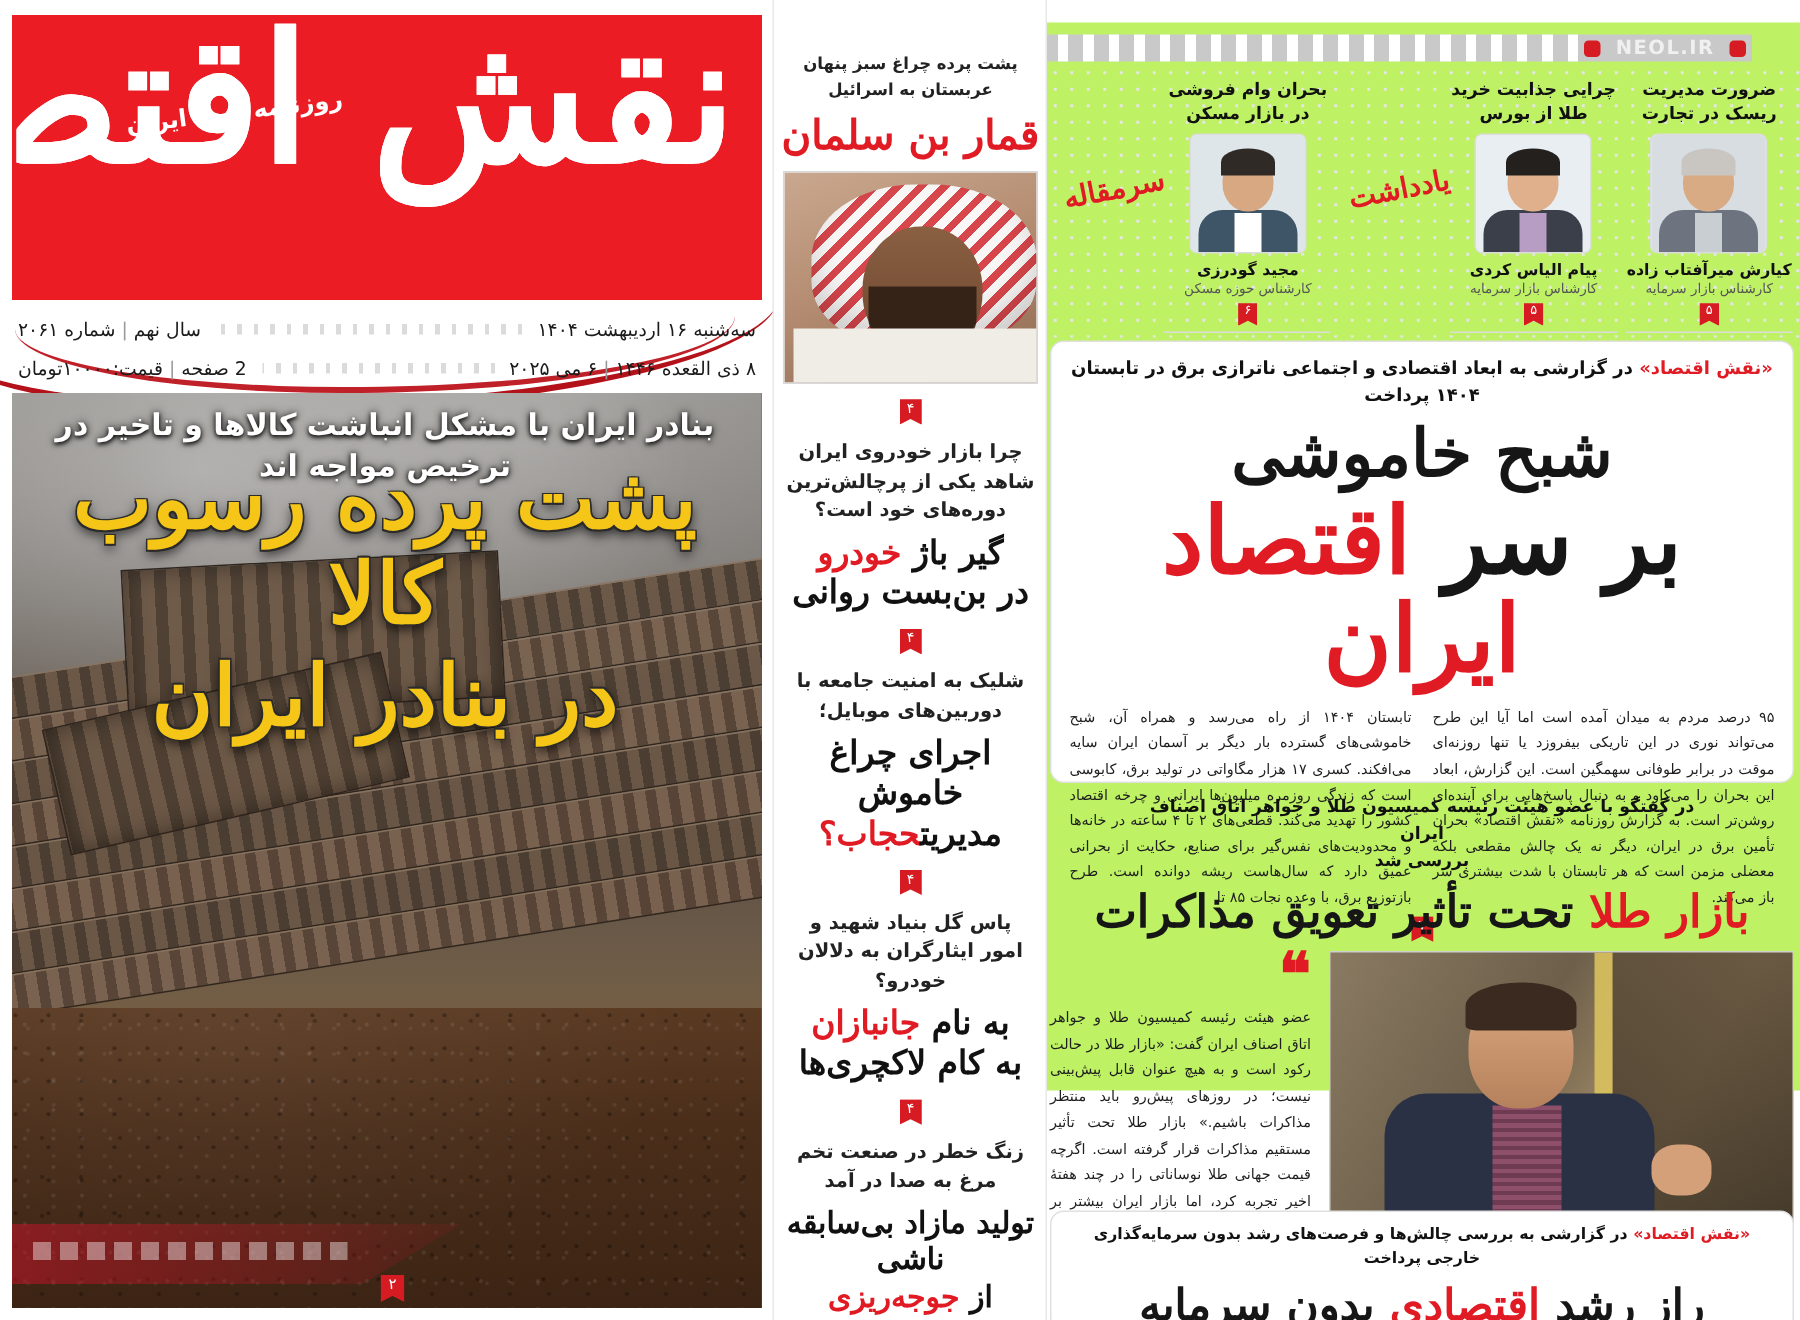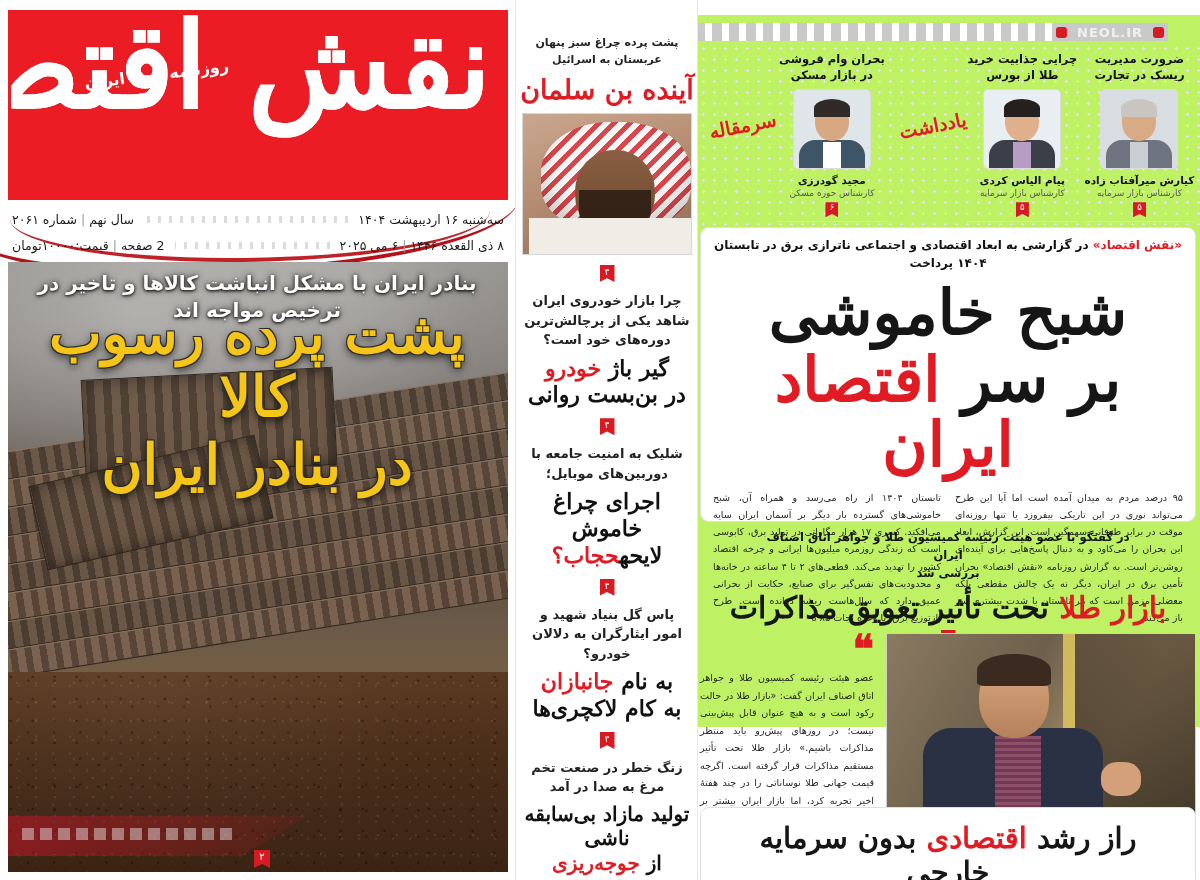--- a/index.html
+++ b/index.html
@@ -180,21 +180,21 @@
   .e-rule{height:1px;background:#dcdcdc;margin-top:4px;}
 
   .lead-card{
     position:absolute;left:2px;top:212px;width:496px;height:295px;
     border:1px solid #e0e0e0;border-radius:9px;box-sizing:border-box;background:#fff;padding:8px 12px 6px;
   }
   .lead-kicker{font-size:12px;color:#111;text-align:center;font-weight:700;line-height:1.5;}
   .lead-kicker .redq{color:#e01b24;}
   .lead-h1{
     font-family:"DejaVu Serif","Liberation Serif",serif;
-    font-size:62px;font-weight:700;color:#161616;text-align:center;line-height:1.05;
+    font-size:44px;font-weight:700;color:#161616;text-align:center;line-height:1.05;
     margin-top:8px;letter-spacing:-2px;
   }
   .lead-h2{
     font-family:"DejaVu Serif","Liberation Serif",serif;
     font-size:62px;font-weight:700;color:#161616;text-align:center;line-height:1.05;
     margin-top:2px;letter-spacing:-2px;
   }
   .lead-h2 .red{color:#e01b24;}
   .lead-body{display:flex;gap:14px;margin-top:12px;}
   .lead-body p{margin:0;flex:1;font-size:9.6px;line-height:1.78;color:#1e1e1e;text-align:justify;}
@@ -302,21 +302,21 @@
       <div class="photo-badge">۲</div>
     </div>
   </div>
 
   <div class="vdiv" style="left:515px"></div>
 
   <div class="teaser-col">
 
     <div style="padding-top:34px">
       <div class="mbs-kicker">پشت پرده چراغ سبز پنهان عربستان به اسرائیل</div>
-      <div class="mbs-title">آینده بن سلمان</div>
+      <div class="mbs-title">قمار بن سلمان</div>
       <div class="mbs-photo">
         <div class="kef"></div>
         <div class="face"></div>
         <div class="beard"></div>
         <div class="robe"></div>
       </div>
     </div>
 
     <div style="margin-top:10px">
 
@@ -328,21 +328,21 @@
           <div>در بن‌بست روانی</div>
         </div>
       </div>
 
       <div class="teaser" style="margin-top:10px">
         <div class="t-badge">۴</div>
         <div class="t-kicker">شلیک به امنیت جامعه با دوربین‌های موبایل؛</div>
         <div class="t-title">
           <div>اجرای چراغ خاموش</div>
           <div>
-            <span>لایحه</span><span class="hl">حجاب؟</span>
+            <span>مدیریت</span><span class="hl">حجاب؟</span>
           </div>
         </div>
       </div>
 
       <div class="teaser" style="margin-top:10px">
         <div class="t-badge">۴</div>
         <div class="t-kicker">پاس گل بنیاد شهید و امور ایثارگران به دلالان خودرو؟</div>
         <div class="t-title">
           <div>
             <span>به نام </span><span class="hl">جانبازان</span>
@@ -472,20 +472,23 @@
         </div>
         <div class="gold-text">
           <div class="gold-quote">❝</div>
           <p>عضو هیئت رئیسه کمیسیون طلا و جواهر اتاق اصناف ایران گفت: «بازار طلا در حالت رکود است و به هیچ عنوان قابل پیش‌بینی نیست؛ در روزهای پیش‌رو باید منتظر مذاکرات باشیم.» بازار طلا تحت تأثیر مستقیم مذاکرات قرار گرفته است. اگرچه قیمت جهانی طلا نوساناتی را در چند هفتهٔ اخیر تجربه کرد، اما بازار ایران بیشتر بر مدار مذاکرات می‌چرخد...</p>
           <div class="gold-badge">۸</div>
         </div>
       </div>
     </div>
 
     <div class="bottom-card">
+      <div class="bottom-kicker">
+        <span class="redq">«نقش اقتصاد»</span><span> در گزارشی به بررسی چالش‌ها و فرصت‌های رشد بدون سرمایه‌گذاری خارجی پرداخت</span>
+      </div>
       <div class="bottom-title">
         <span>راز رشد </span><span class="red">اقتصادی</span><span> بدون سرمایه خارجی</span>
       </div>
 
     </div>
 
   </div>
 </div>
 
 </body></html>

